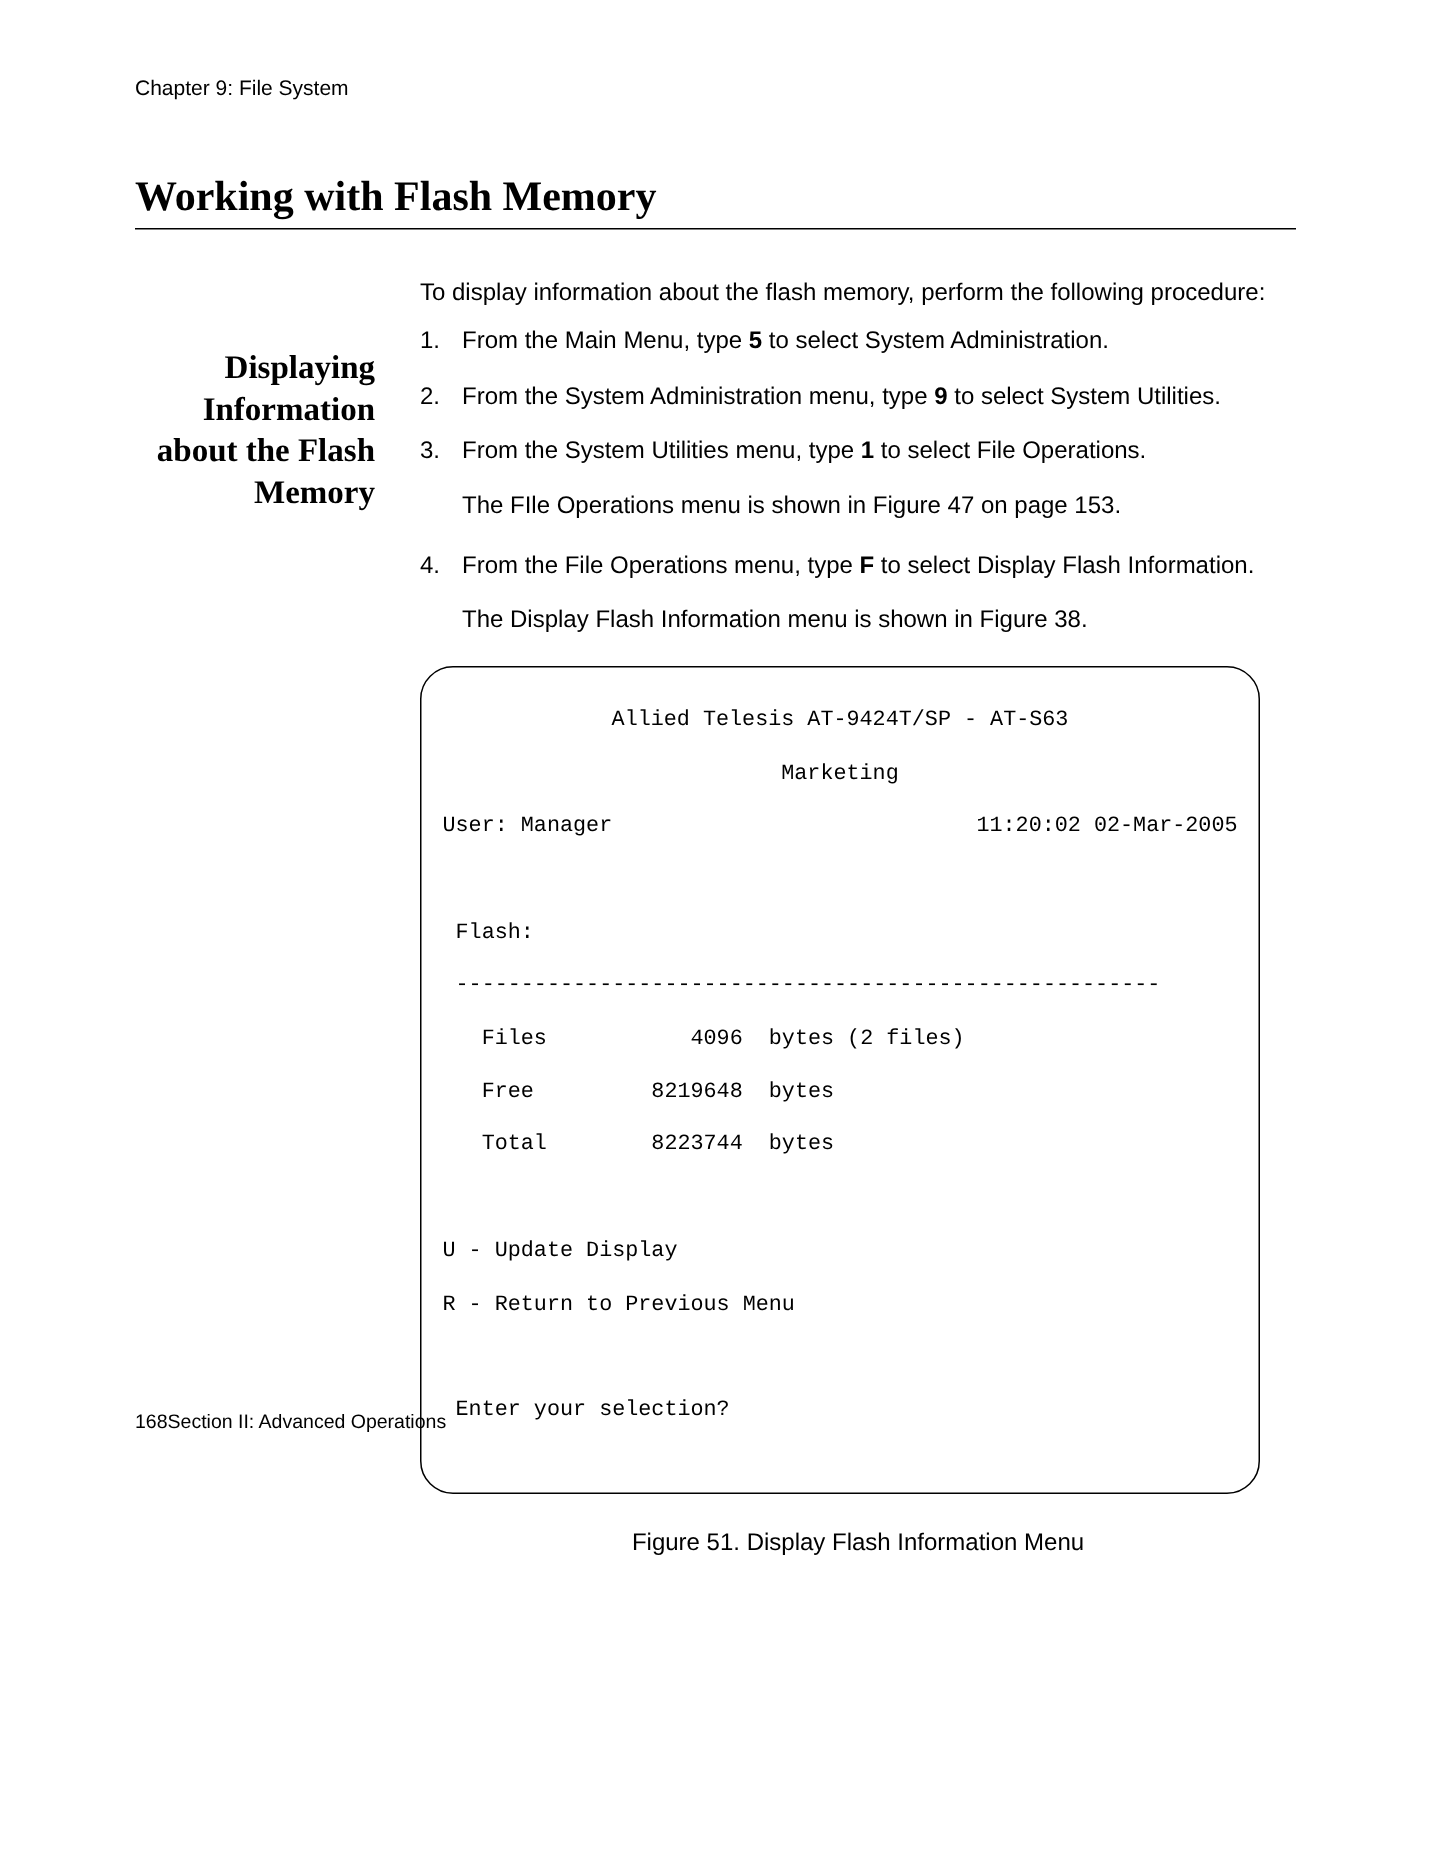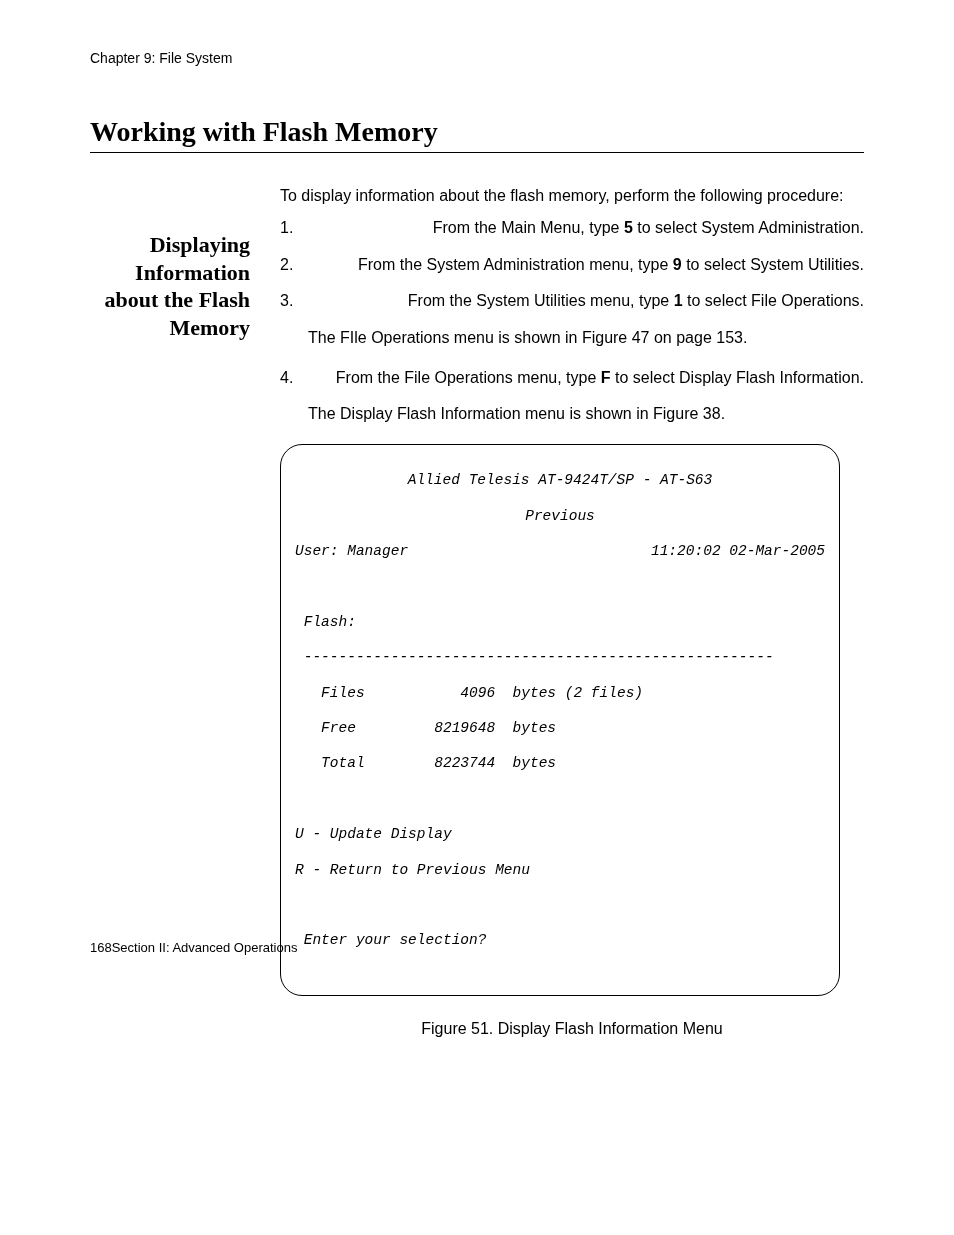--- a/index.html
+++ b/index.html
@@ -8,36 +8,35 @@
   .chapter { font-size: 14px; margin-bottom: 50px; }
   .main-heading { font-family: "Times New Roman", Times, serif; font-size: 28px; font-weight: bold; border-bottom: 1.5px solid #000; padding-bottom: 4px; margin-bottom: 32px; }
   .two-col { display: flex; gap: 30px; }
   .left-col { width: 160px; text-align: right; font-family: "Times New Roman", Times, serif; font-size: 22px; font-weight: bold; line-height: 1.25; }
   .right-col { flex: 1; font-size: 16px; line-height: 1.4; }
   .intro-p { margin-bottom: 28px; }
   .body-p { margin-bottom: 10px; }
   ol.steps { list-style: none; padding-left: 0; margin-top: 6px; }
   ol.steps li { display: flex; margin-bottom: 14px; }
   ol.steps li .num { width: 28px; flex-shrink: 0; }
-  ol.steps li .txt { flex: 1; text-align: right; }
+  ol.steps li .txt { flex: 1; }
   .sub-p { margin-left: 28px; margin-bottom: 18px; margin-top: 2px; }
   .bold { font-weight: bold; }
 
   .terminal-wrap { margin-left: 0; margin-top: 10px; }
   .terminal {
     width: 560px;
     border: 1.5px solid #000;
     border-radius: 22px;
     font-family: "Courier New", Courier, monospace;
     font-size: 14.5px;
     line-height: 1.22;
     padding: 10px 14px 10px 14px;
     white-space: pre;
     margin: 0 auto 0 0;
-    font-style: italic;
   }
   .term-center { text-align: center; }
   .term-row-split { display: flex; justify-content: space-between; }
   .fig-caption { text-align: center; font-size: 16px; margin-top: 22px; }
 
   .footer { position: absolute; bottom: 40px; left: 90px; right: 90px; display: flex; justify-content: flex-start; font-size: 13px; }
   .footer-right { font-size: 13px; }
 </style>
 </head>
 <body>
@@ -89,21 +88,21 @@
           <span class="txt">
             <span>From the File Operations menu, type </span><span class="bold">F</span><span> to select Display Flash Information.</span>
           </span>
         </li>
       </ol>
       <p class="sub-p">The Display Flash Information menu is shown in Figure 38.</p>
 
       <div class="terminal-wrap">
         <div class="terminal">
 <div class="term-center">Allied Telesis AT-9424T/SP - AT-S63</div>
-<div class="term-center">Previous</div>
+<div class="term-center">Marketing</div>
 <div class="term-row-split"><span>User: Manager</span><span>11:20:02 02-Mar-2005</span></div>
 <div>&nbsp;</div>
 <div> Flash:</div>
 <div> ------------------------------------------------------</div>
 <div>   Files           4096  bytes (2 files)</div>
 <div>   Free         8219648  bytes</div>
 <div>   Total        8223744  bytes</div>
 <div>&nbsp;</div>
 <div>U - Update Display</div>
 <div>R - Return to Previous Menu</div>

